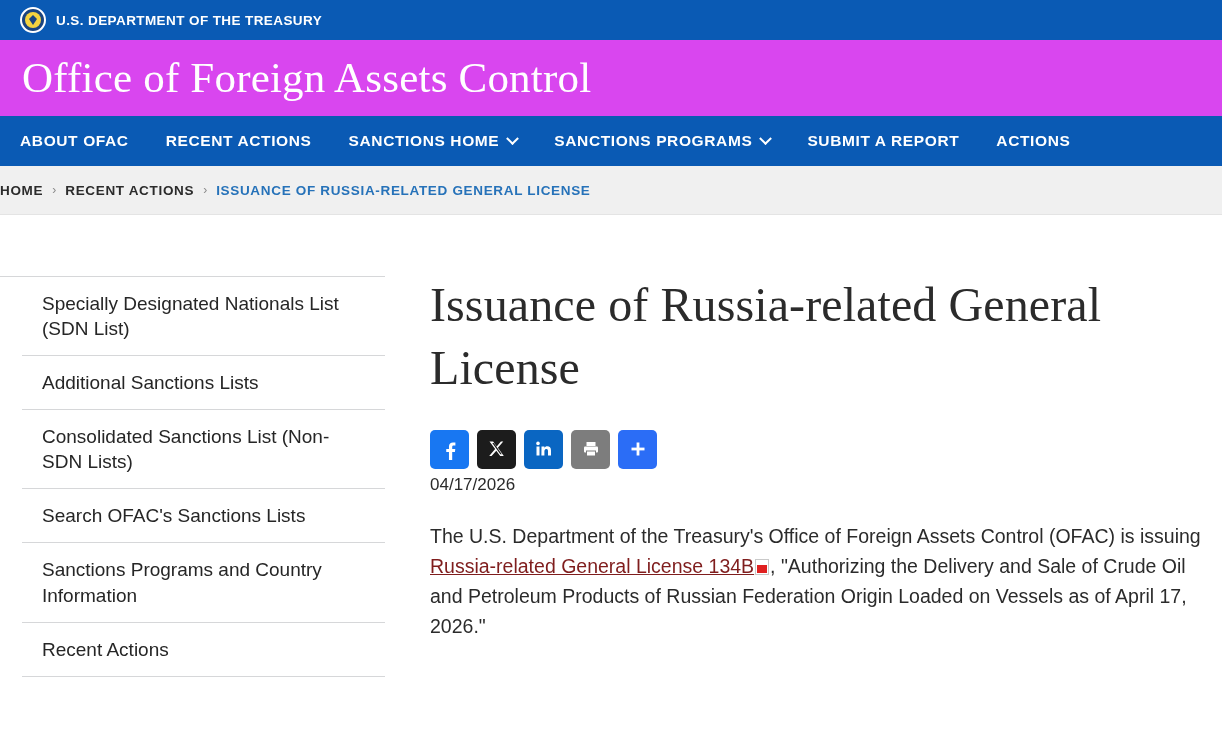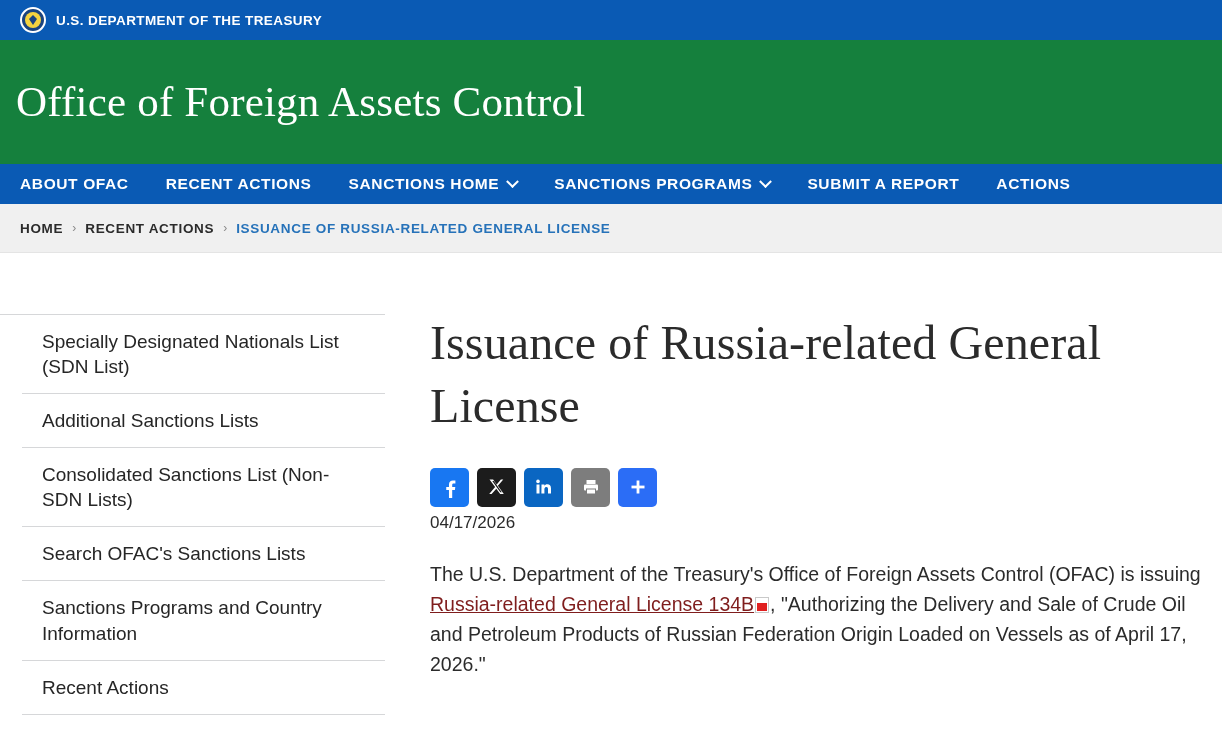--- a/index.html
+++ b/index.html
@@ -31,39 +31,39 @@
   .seal svg { display: block; }
   .gov-banner-text {
     color: #ffffff;
     font-size: 13.5px;
     font-weight: bold;
     letter-spacing: .03em;
   }
 
   
   .site-title-bar {
-    background: #15803d;
-    height: 124px;
-    display: flex;
-    align-items: center;
-    padding-left: 16px;
+    background: #d946ef;
+    height: 76px;
+    display: flex;
+    align-items: center;
+    padding-left: 22px;
   }
   .site-title {
     color: #ffffff;
     font-family: "Liberation Serif", serif;
     font-size: 43px;
     font-weight: normal;
     letter-spacing: .2px;
     line-height: 1.05;
   }
 
   
   .main-nav {
     background: #0a5ab4;
-    height: 40px;
+    height: 50px;
     display: flex;
     align-items: stretch;
     padding-left: 20px;
     overflow: hidden;
     white-space: nowrap;
   }
   .nav-item {
     display: flex;
     align-items: center;
     color: #ffffff;
@@ -83,21 +83,20 @@
     border-bottom: 2px solid #fff;
     transform: rotate(45deg) translate(-2px,-2px);
   }
 
   
   .breadcrumb-bar {
     background: #f0f0f0;
     height: 49px;
     display: flex;
     align-items: center;
-    padding-left: 20px;
     border-bottom: 1px solid #e4e4e4;
   }
   .crumb {
     font-size: 13.5px;
     font-weight: bold;
     letter-spacing: .05em;
     color: #2b2b2b;
     text-transform: uppercase;
     cursor: pointer;
   }

